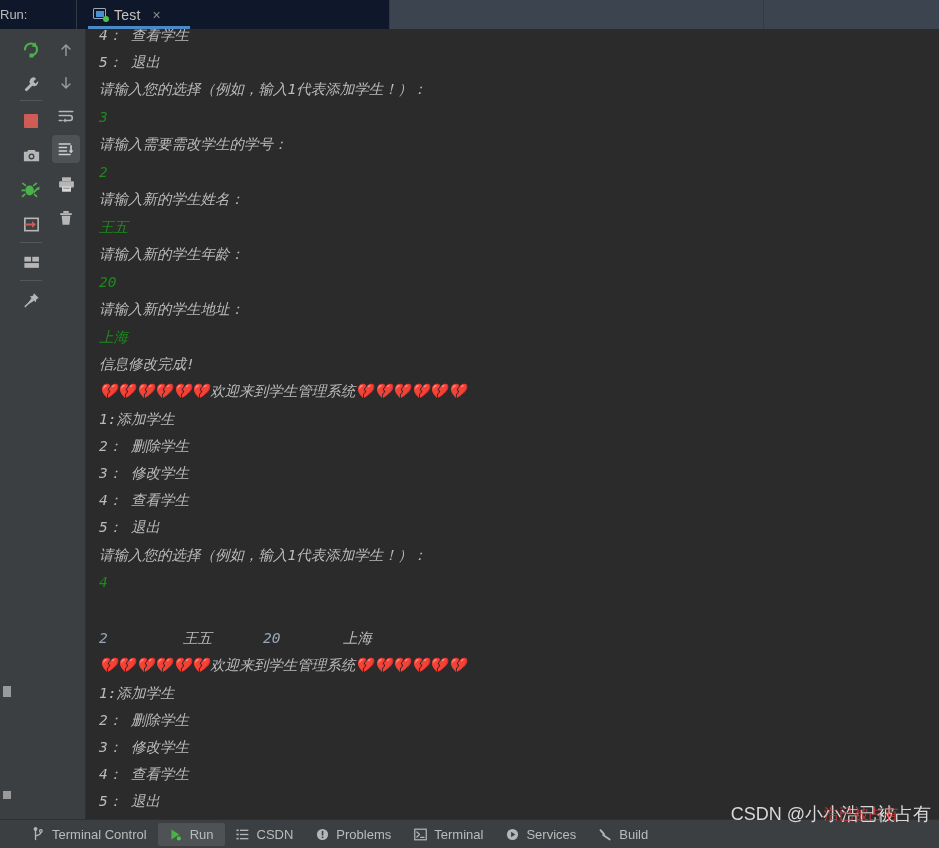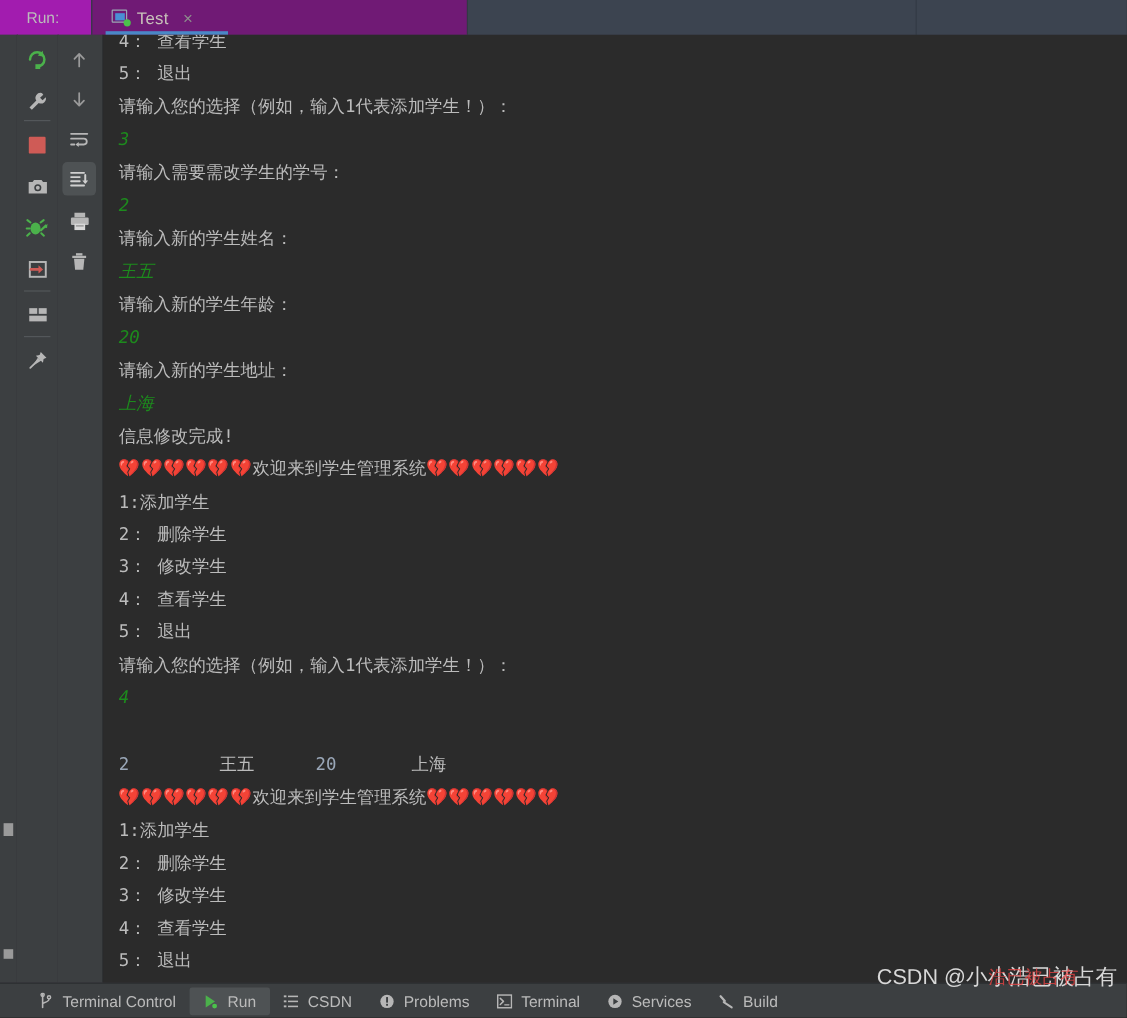--- a/index.html
+++ b/index.html
@@ -27,30 +27,29 @@
     left: 0; top: 0;
     width: 939px; height: 29px;
     background: #3c4450;
     display: flex;
     align-items: stretch;
   }
   .header-runlabel {
     width: 76px;
     display: flex;
     align-items: center;
-    padding-left: 22px;
     box-sizing: border-box;
     font-size: 13px;
     color: #bbbbbb;
-    background: #a21caf;
+    background: #0f172a;
   }
   .header-tabzone {
     position: relative;
     width: 312px;
-    background: #701a75;
+    background: #0f172a;
     border-left: 1px solid #323a44;
     border-right: 1px solid #323a44;
     display: flex;
   }
   .tab-test {
     display: flex;
     align-items: center;
     gap: 6px;
     padding-left: 16px;
     height: 100%;
@@ -180,20 +179,21 @@
     overflow: hidden;
     font-family: "DejaVu Sans Mono", monospace;
   }
   .cline {
     position: absolute;
     left: 13px;
     white-space: nowrap;
     font-size: 14.5px;
     line-height: 18px;
     color: #bbbbbb;
+    font-style: italic;
   }
   .cline.sys { color: #bbbbbb; }
   .cline.inp { color: #1d8a1d; font-style: italic; }
   .num { color: #9aa7b8; }
   .heart {
     font-family: "DejaVu Sans", sans-serif;
     font-size: 14.5px;
     letter-spacing: 0.5px;
   }
   .tcell { display: inline-block; }

